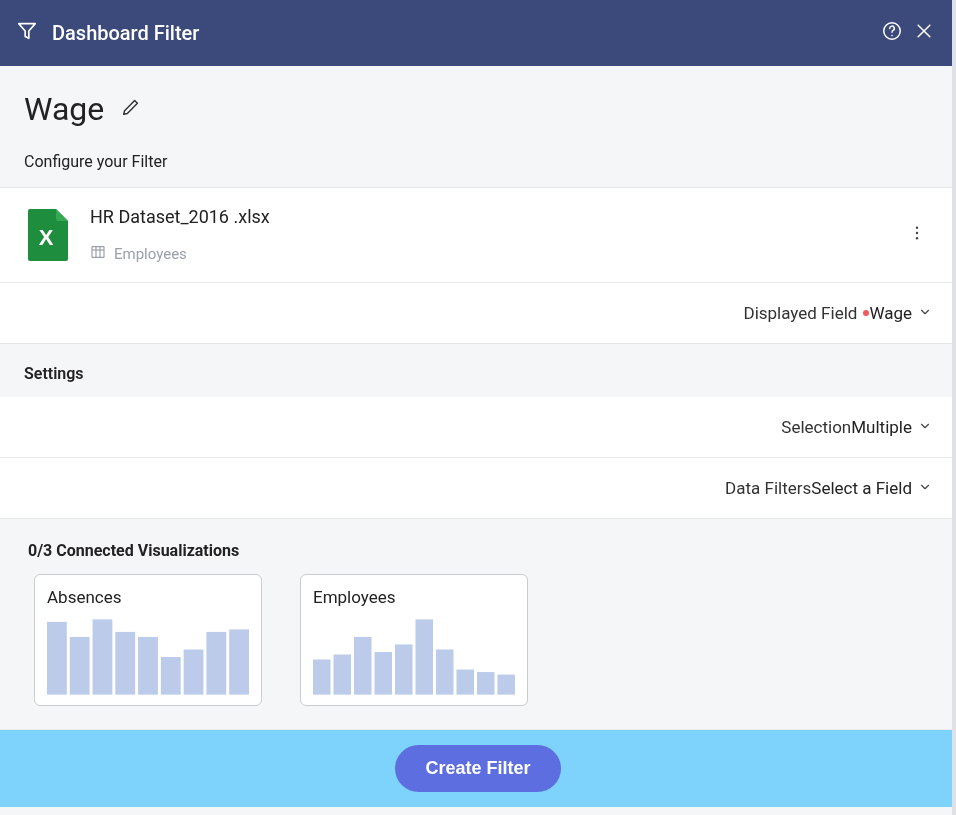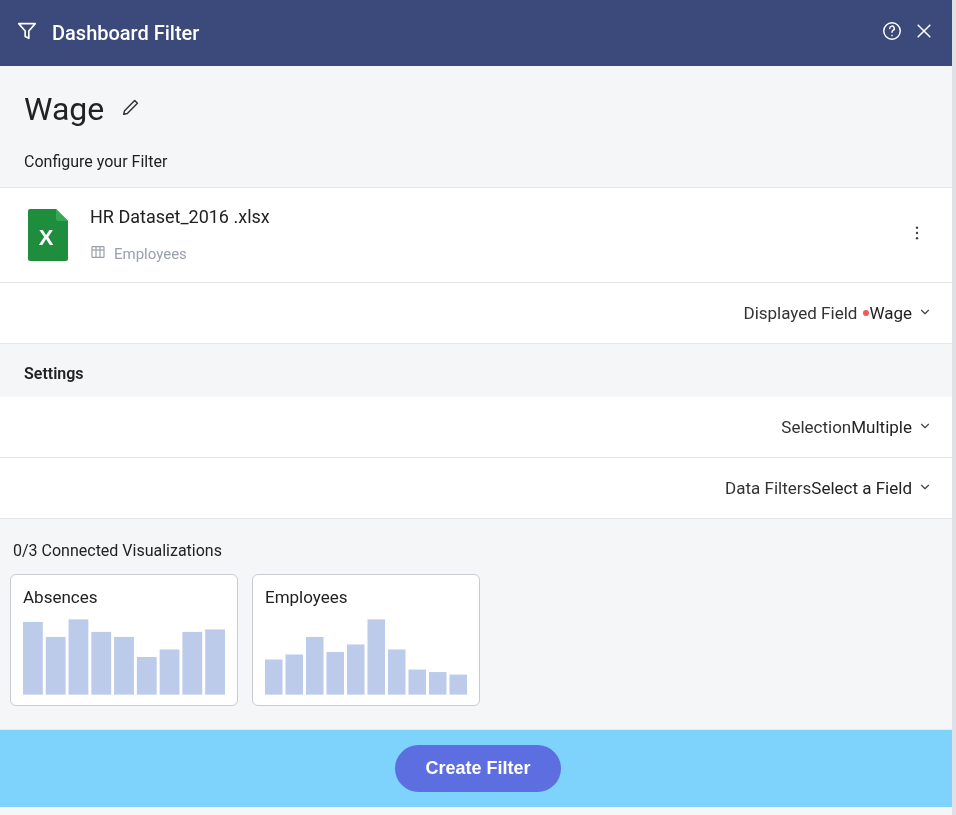--- a/index.html
+++ b/index.html
@@ -68,36 +68,37 @@
   .row-label { font-size: 17px; color: #333; display:flex; align-items:center; gap:6px;}
   .req-dot { width:6px; height:6px; border-radius:50%; background:#f05a5a; display:inline-block; }
   .row-value { font-size: 17px; color: #222; display: flex; align-items: center; gap: 6px; cursor: pointer; }
   .chev { color: #444; }
   .settings-spacer {
     background: #f5f6f8;
     padding: 20px 24px 14px 24px;
     font-size: 16px; font-weight: 600; color: #222;
   }
   .viz-section-label {
-    font-size: 16px; font-weight: 400; color: #222;
-    padding: 22px 24px 14px 13px;
+    font-size: 16px; font-weight: 700; color: #222;
+    padding: 22px 24px 14px 28px;
   }
   .viz-cards {
     display: flex; gap: 14px; padding: 0 10px 0 10px;
   }
   .viz-card {
     flex: 0 0 auto;
     width: 228px; height: 132px;
     border: 1px solid #c9ccd3;
     border-radius: 6px;
     background: #fff;
     padding: 12px 12px 6px 12px;
     display: flex; flex-direction: column;
     cursor: pointer;
     overflow: hidden;
+    margin-left: 24px;
   }
   .viz-card-title { font-size: 17px; color: #222; margin-bottom: 10px; }
   .bars-svg { width: 100%; height: 80px; }
   .footer {
     position: absolute;
     left: 0; right: 0; bottom: 8px;
     height: 78px;
     display: flex; align-items: center; justify-content: center;
     background: #7dd3fc;
     border-top: 1px solid #e8e9ed;

